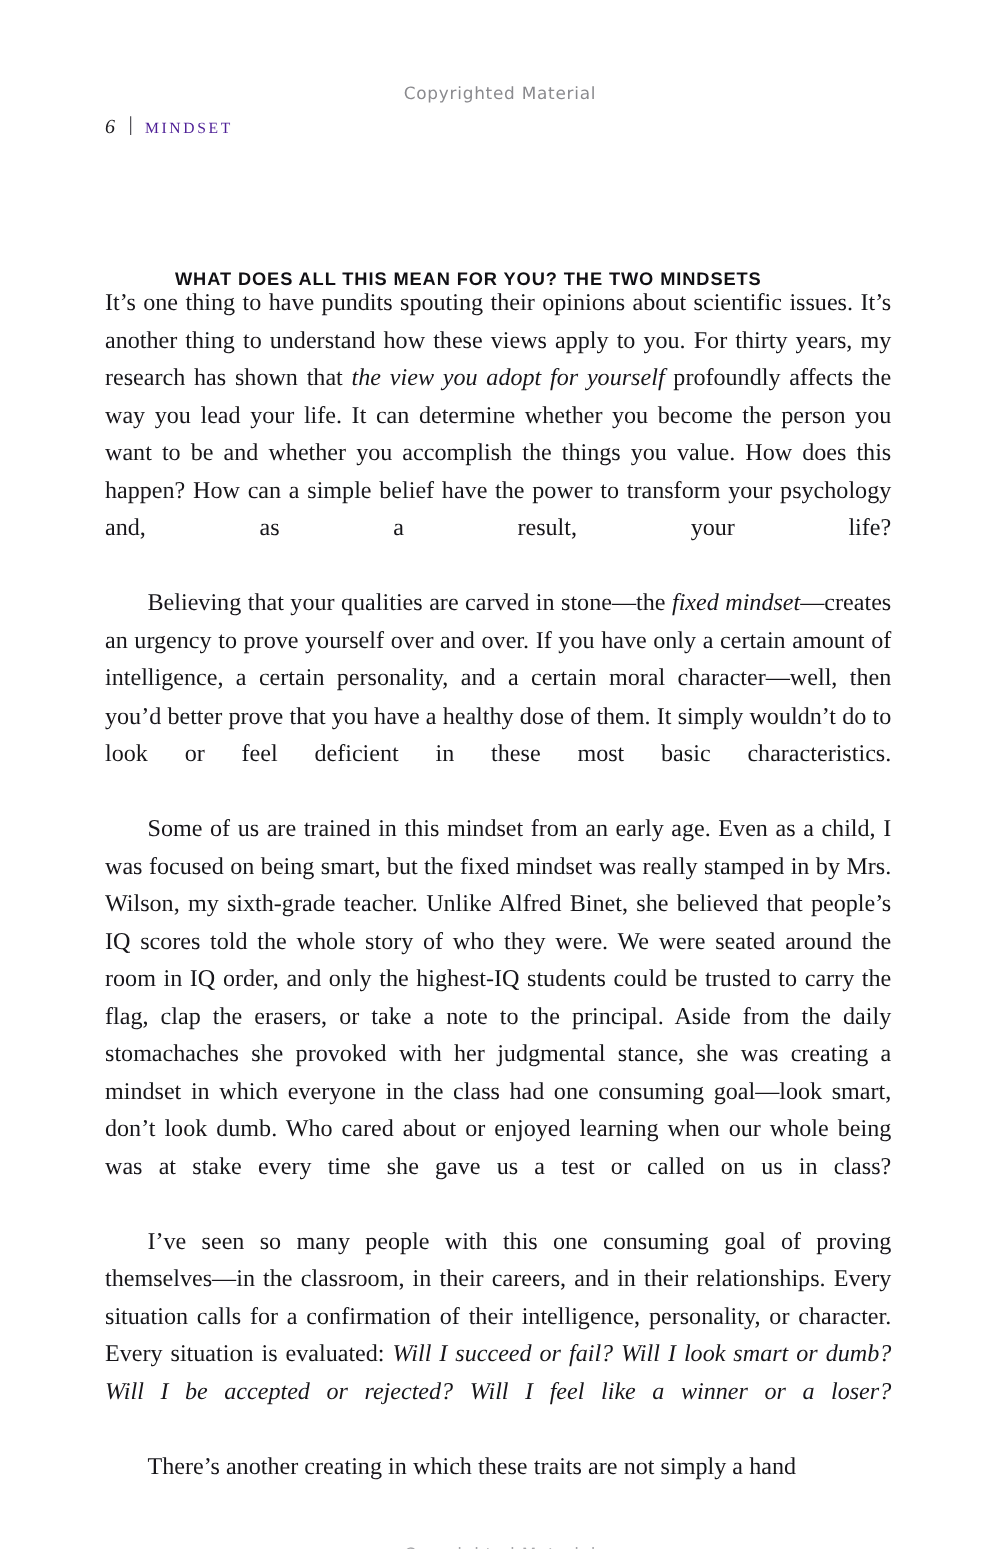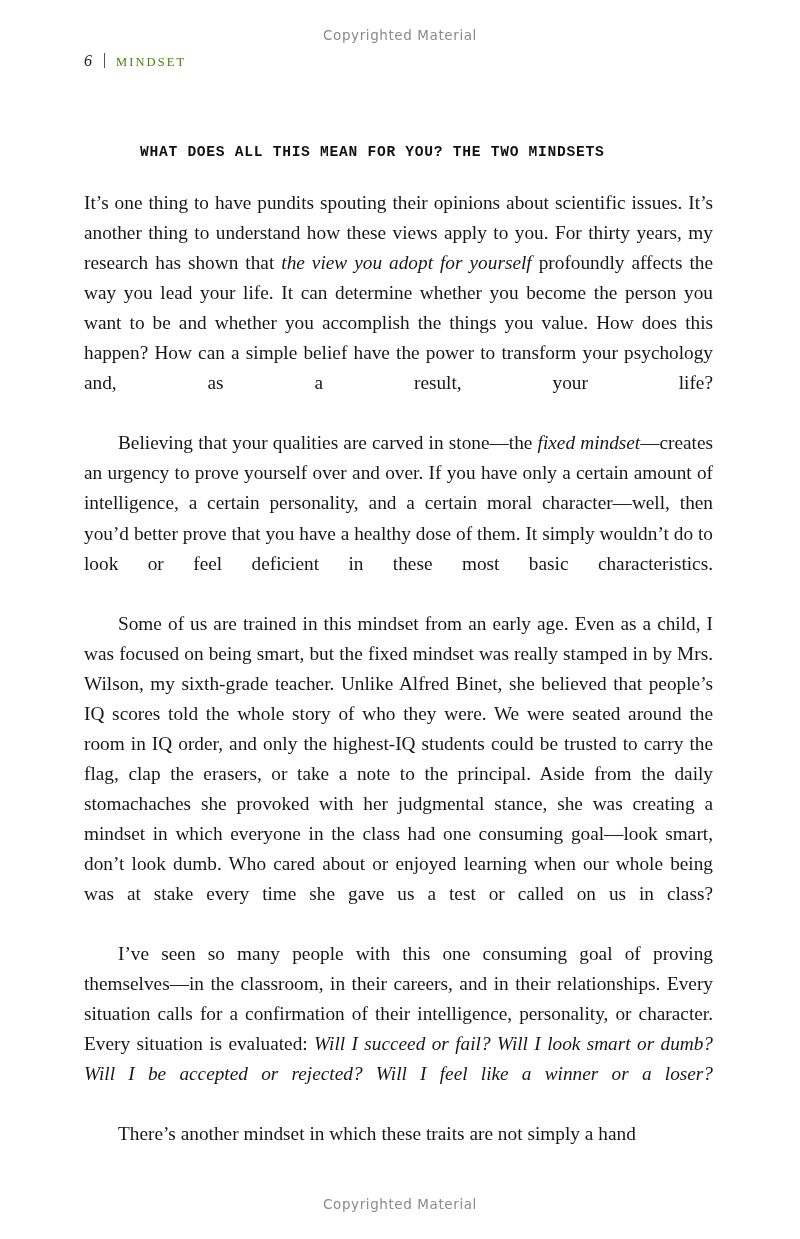--- a/index.html
+++ b/index.html
@@ -13,20 +13,21 @@
     position: relative;
     font-family: "Liberation Serif", "DejaVu Serif", serif;
     color: #17161a;
     overflow: hidden;
   }
 
   .page {
     position: absolute;
     inset: 0;
     background: #ffffff;
+    margin-top: 40px;
   }
 
   
   .watermark {
     position: absolute;
     left: 0;
     width: 800px;
     text-align: center;
     font-family: "DejaVu Sans", sans-serif;
     font-size: 13.5px;
@@ -60,30 +61,30 @@
     background: #55545a;
     margin: 0 11px 0 12px;
     position: relative;
     top: 2px;
   }
   .running-title {
     font-size: 12.5px;
     letter-spacing: 2.1px;
     font-variant: normal;
     text-transform: uppercase;
-    color: #4d7c0f;
+    color: #4c1d95;
   }
 
   
   .section-heading {
     position: absolute;
     left: 140px;
-    top: 132px;
+    top: 164px;
     width: 580px;
-    font-family: Liberation Mono, monospace;
+    font-family: Liberation Sans, sans-serif;
     font-weight: 700;
     font-size: 14.6px;
     letter-spacing: 0.72px;
     color: #111014;
     white-space: nowrap;
   }
 
   
   .text-column {
     position: absolute;
@@ -134,19 +135,19 @@
 
     <p class="para"><span>It’s one thing to have pundits spouting their opinions about scientific issues. It’s another thing to understand how these views apply to you. For thirty years, my research has shown that </span><em>the view you adopt for yourself</em><span> profoundly affects the way you lead your life. It can determine whether you become the person you want to be and whether you accomplish the things you value. How does this happen? How can a simple belief have the power to transform your psychology and, as a result, your life?</span></p>
 
     <p class="para indent"><span>Believing that your qualities are carved in stone—the </span><em>fixed mindset</em><span>—creates an urgency to prove yourself over and over. If you have only a certain amount of intelligence, a certain personality, and a certain moral character—well, then you’d better prove that you have a healthy dose of them. It simply wouldn’t do to look or feel deficient in these most basic characteristics.</span></p>
 
     <p class="para indent">Some of us are trained in this mindset from an early age. Even as a child, I was focused on being smart, but the fixed mindset was really stamped in by Mrs. Wilson, my sixth-grade teacher. Unlike Alfred Binet, she believed that people’s IQ scores told the whole story of who they were. We were seated around the room in IQ order, and only the highest-IQ students could be trusted to carry the flag, clap the erasers, or take a note to the principal. Aside from the daily stomachaches she provoked with her judgmental stance, she was creating a mindset in which everyone in the class had one consuming goal—look smart, don’t look dumb. Who cared about or enjoyed learning when our whole being was at stake every time she gave us a test or called on us in class?</p>
 
     <p class="para indent"><span>I’ve seen so many people with this one consuming goal of proving themselves—in the classroom, in their careers, and in their relationships. Every situation calls for a confirmation of their intelligence, personality, or character. Every situation is evaluated: </span><em>Will I succeed or fail? Will I look smart or dumb? Will I be accepted or rejected? Will I feel like a winner or a loser?</em></p>
 
 
-    <p class="para indent nostretch">There’s another mindset in which these traits are not simply a hand</p>
+    <p class="para indent nostretch">There’s another creating in which these traits are not simply a hand</p>
 
   </div>
 
   <div class="watermark watermark-bottom">Copyrighted Material</div>
 
 </div>
 
 </body></html>

